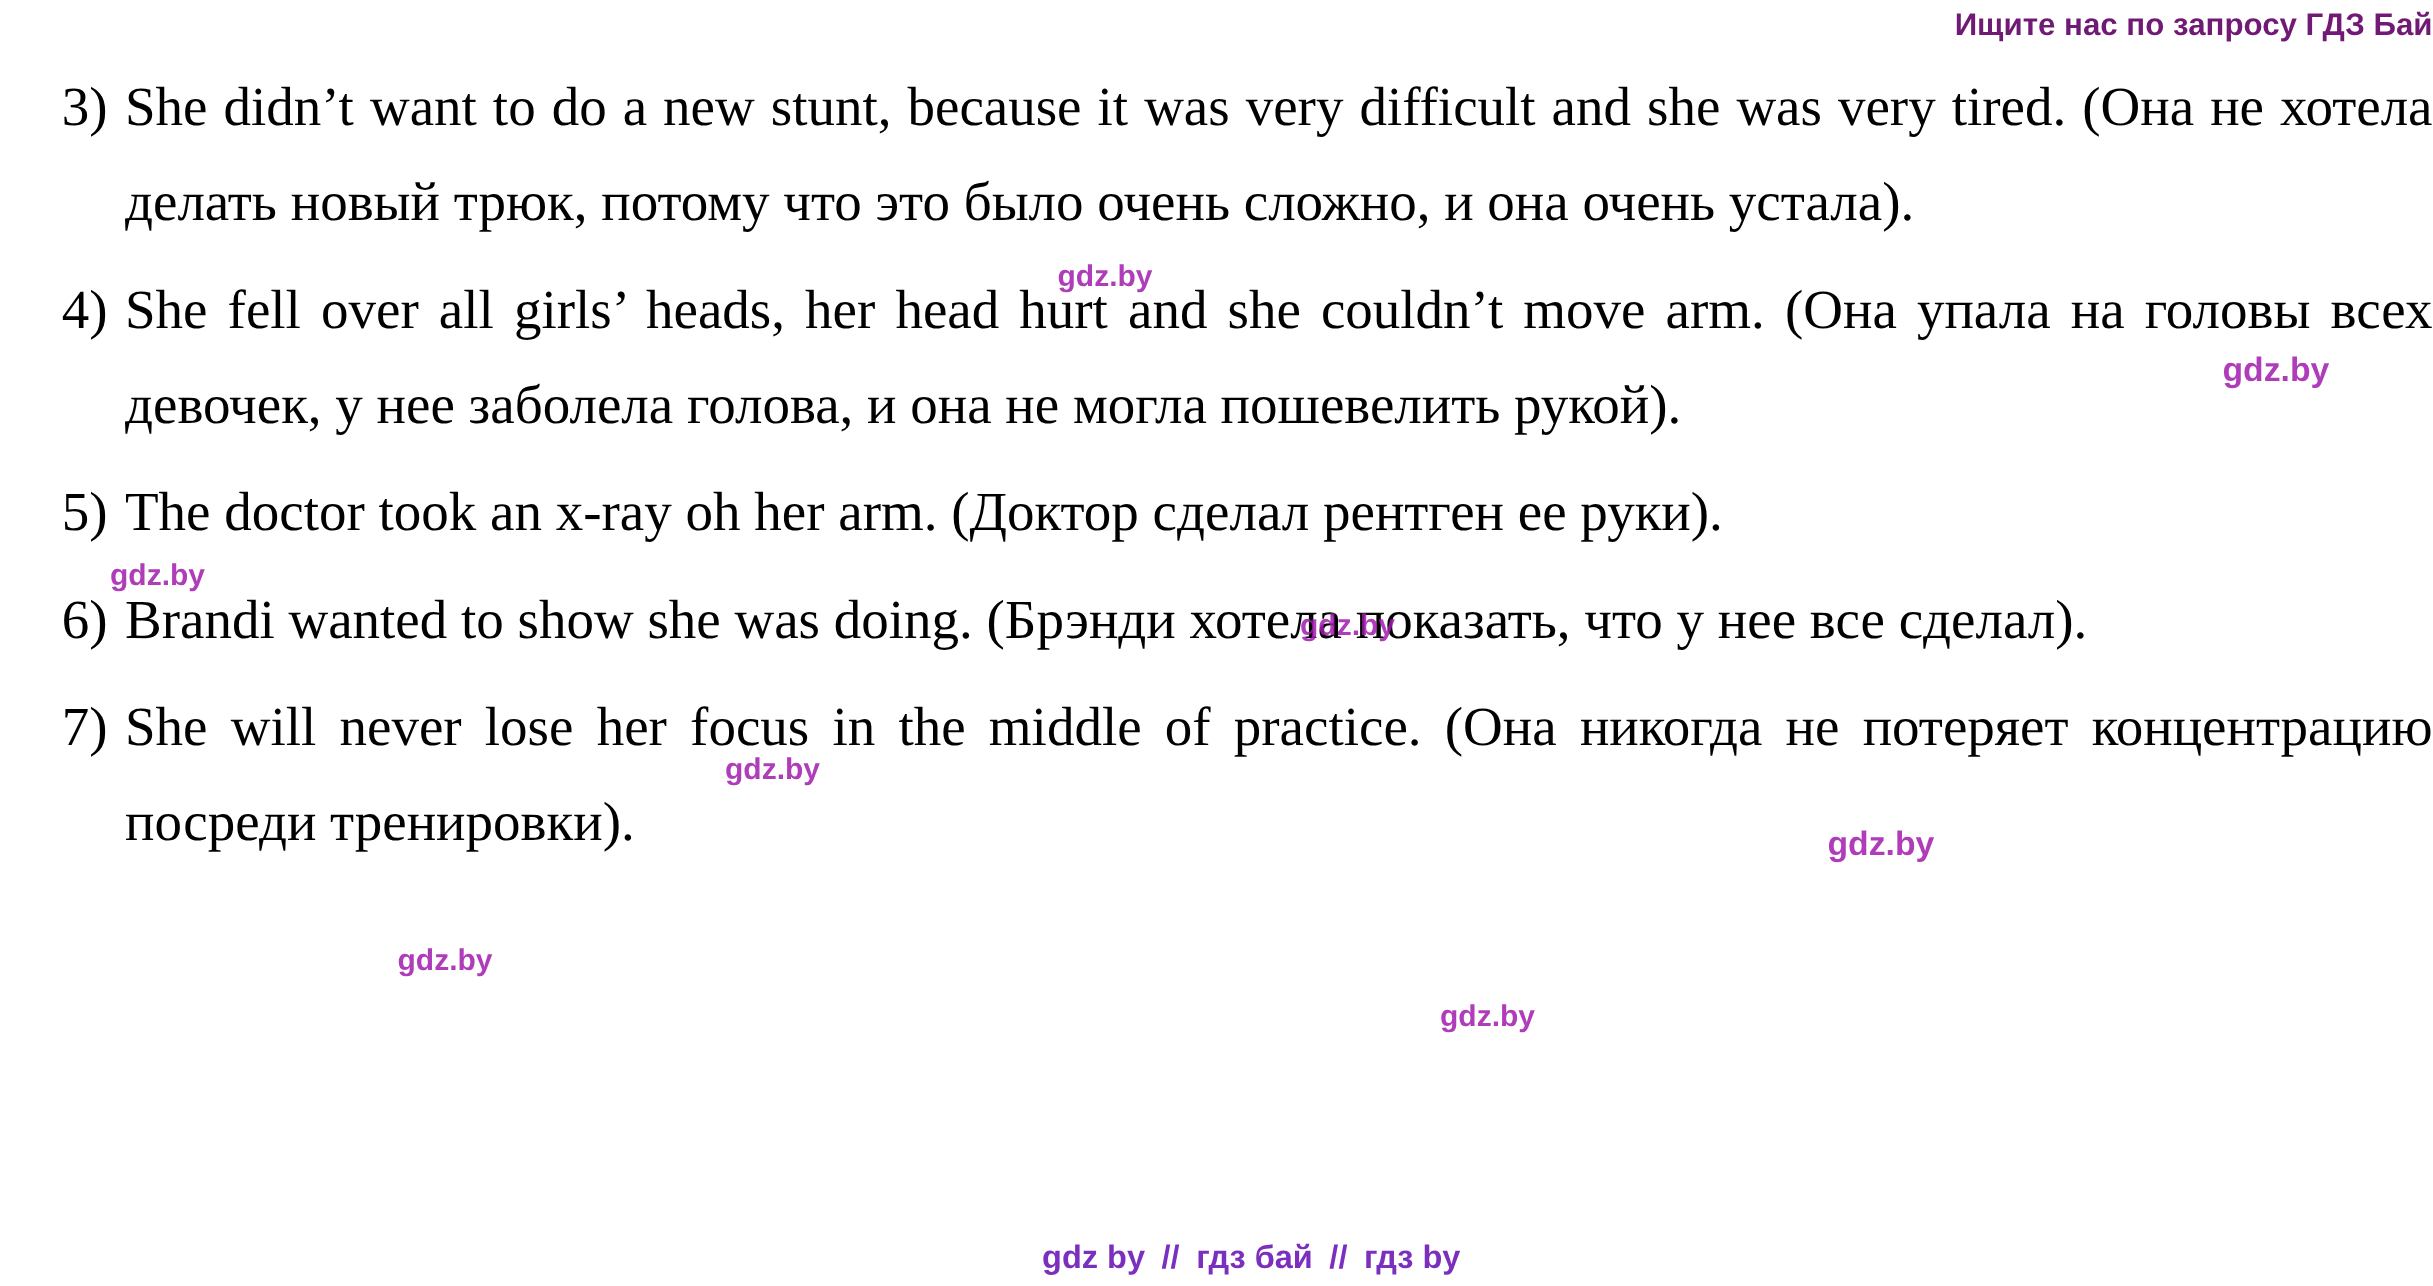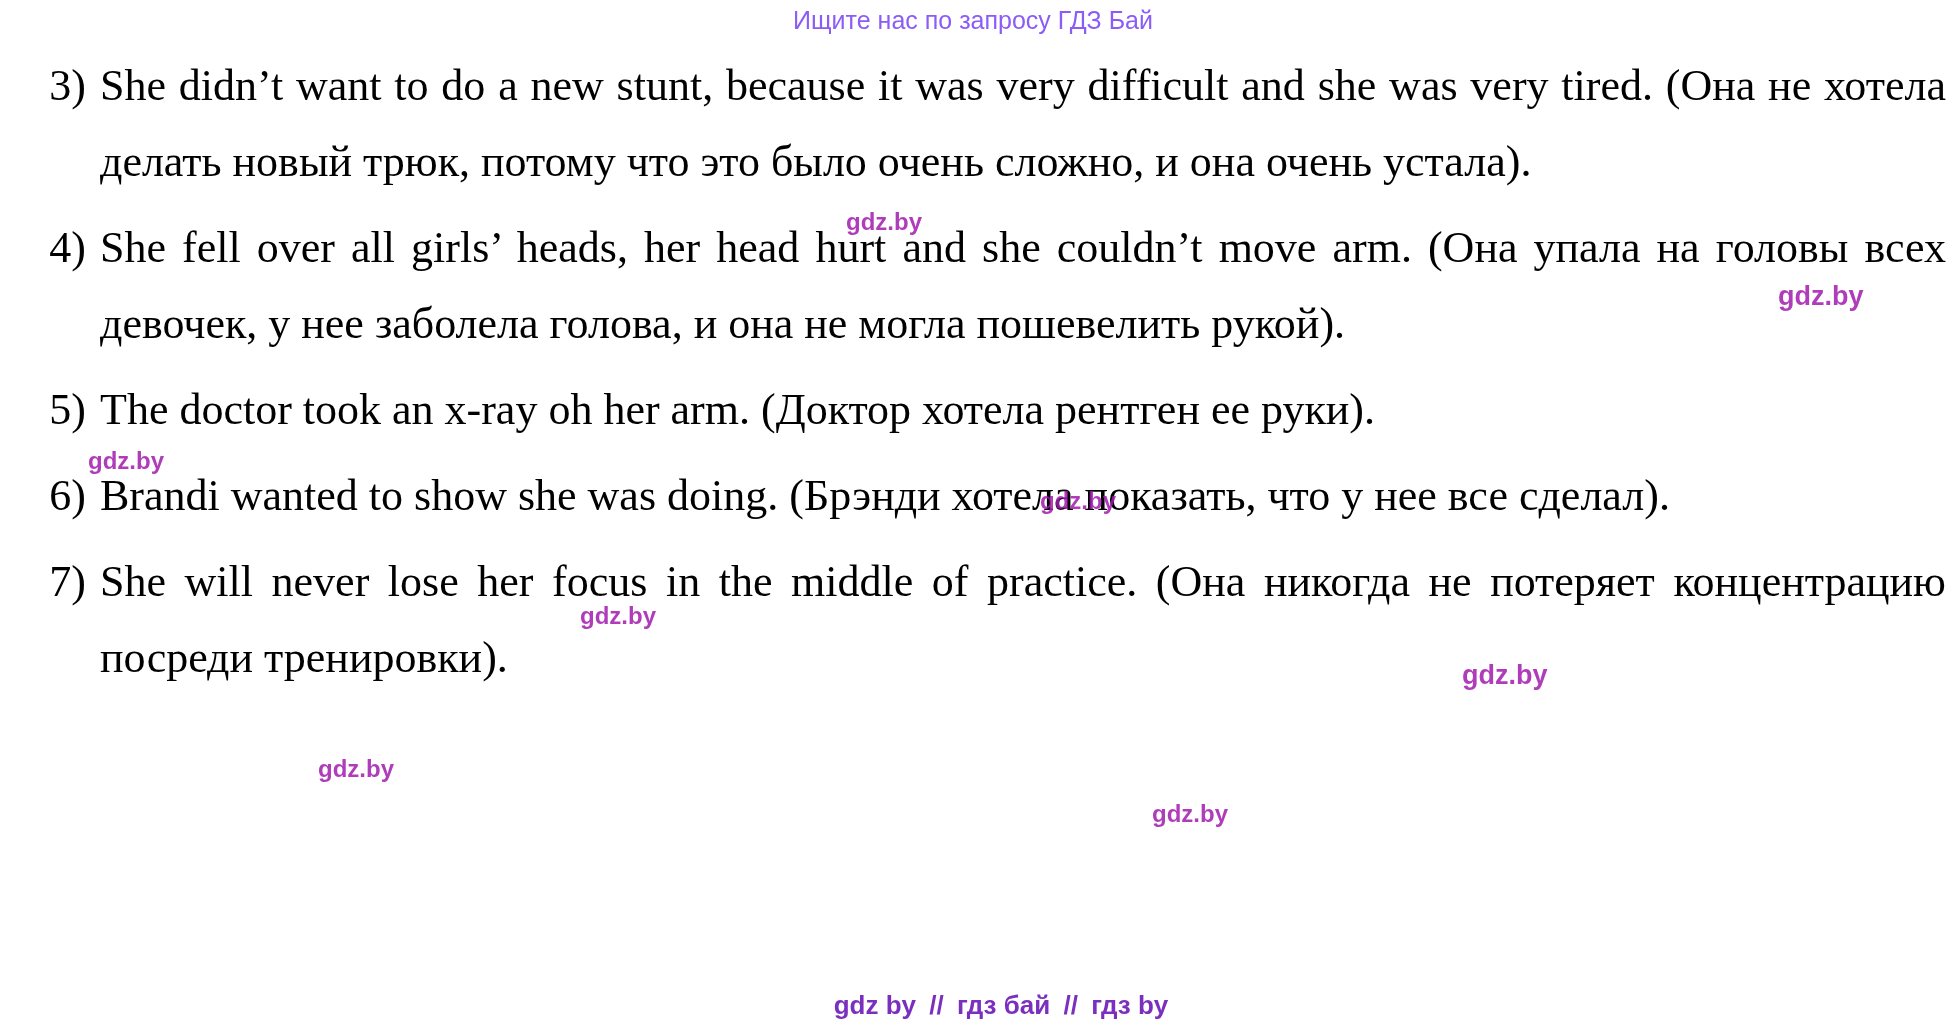--- a/index.html
+++ b/index.html
@@ -14,25 +14,25 @@
     overflow: hidden;
     font-family: "Liberation Serif", serif;
   }
 
   
   .top-banner {
     position: absolute;
     top: 0;
     left: 0;
     width: 100%;
-    text-align: center;
+    text-align: right;
     font-family: "Liberation Sans", sans-serif;
     font-size: 25px;
-    font-weight: normal;
-    color: #8b5cf6;
+    font-weight: bold;
+    color: #701a75;
     padding-top: 6px;
     white-space: nowrap;
   }
 
   
   .doc {
     position: absolute;
     top: 48px;
     left: 0;
     width: 1946px;
@@ -112,21 +112,21 @@
     <div class="text">She didn’t want to do a new stunt, because it was very difficult and she was very tired. (Она не хотела делать новый трюк, потому что это было очень сложно, и она очень устала).</div>
   </div>
 
   <div class="item">
     <div class="marker">4)</div>
     <div class="text">She fell over all girls’ heads, her head hurt and she couldn’t move arm. (Она упала на головы всех девочек, у нее заболела голова, и она не могла пошевелить рукой).</div>
   </div>
 
   <div class="item">
     <div class="marker">5)</div>
-    <div class="text">The doctor took an x-ray oh her arm. (Доктор хотела рентген ее руки).</div>
+    <div class="text">The doctor took an x-ray oh her arm. (Доктор сделал рентген ее руки).</div>
   </div>
 
   <div class="item">
     <div class="marker">6)</div>
     <div class="text">Brandi wanted to show she was doing. (Брэнди хотела показать, что у нее все сделал).</div>
   </div>
 
   <div class="item">
     <div class="marker">7)</div>
     <div class="text">She will never lose her focus in the middle of practice. (Она никогда не потеряет концентрацию посреди тренировки).</div>

